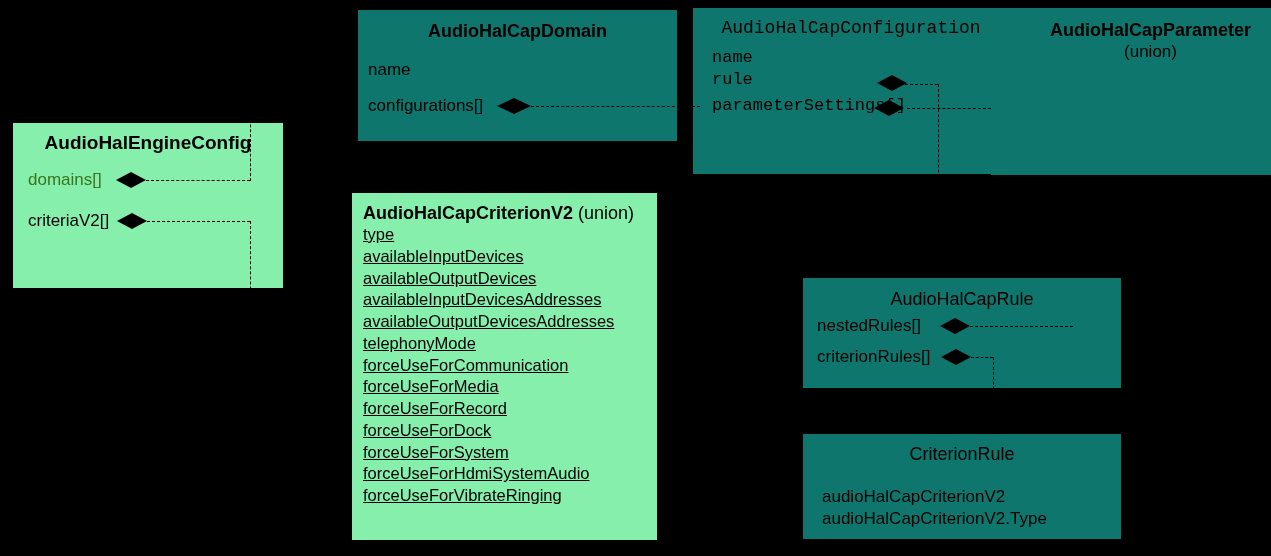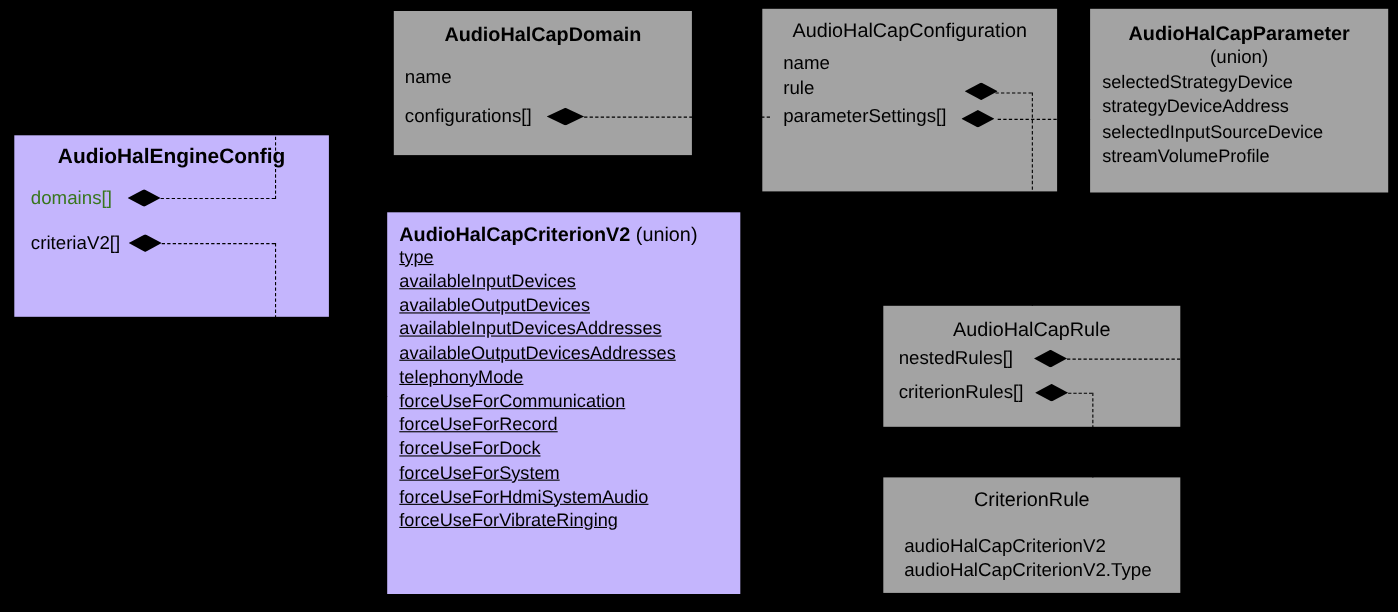--- a/index.html
+++ b/index.html
@@ -1,22 +1,22 @@
 <!DOCTYPE html>
 <html><head>
 <meta charset="utf-8">
 <style>
   html,body { margin:0; padding:0; background:#000; }
   #stage {
     position:relative; width:1271px; height:556px; background:#000000;
     font-family:"Liberation Sans", sans-serif; color:#000; overflow:hidden;
   }
   .box { position:absolute; }
-  .box.green { background:#a3a3a3; }
-  .box.gray  { background:#c4b5fd;padding-left:16px; }
+  .box.green { background:#0f766e;padding-left:48px; }
+  .box.gray  { background:#86efac; }
   .title {
     position:absolute; left:0; width:100%; text-align:center;
     font-size:18px; line-height:22px; white-space:nowrap;
   }
   .title.bold { font-weight:bold; }
   .row {
     position:absolute; font-size:17px; line-height:22px; white-space:nowrap;
   }
   .fields {
     position:absolute; font-size:16.5px; line-height:21.75px; white-space:nowrap;
@@ -45,52 +45,47 @@
     <div class="diamond" style="left:104px; top:90px;"></div>
   </div>
 
   <div class="box green" style="left:358px; top:10px; width:271px; height:131px;">
     <div class="title bold" style="top:10px;">AudioHalCapDomain</div>
     <div class="row" style="left:10px; top:49px;">name</div>
     <div class="row" style="left:10px; top:85px;">configurations[]</div>
     <div class="diamond" style="left:139px; top:88px; width:34px;"></div>
   </div>
 
-  <div class="box green" style="left:693px; top:8px; width:268px; height:166px;">
+  <div class="box green" style="left:693px; top:8px; width:268px; height:166px;font-family:Liberation Mono, monospace;">
     <div class="title" style="top:9px;">AudioHalCapConfiguration</div>
     <div class="row" style="left:19px; top:39px;">name</div>
     <div class="row" style="left:19px; top:61px;">rule</div>
     <div class="row" style="left:19px; top:87px;">parameterSettings[]</div>
     <div class="diamond" style="left:184px; top:67px;"></div>
     <div class="diamond" style="left:181px; top:92px;"></div>
   </div>
 
   <div class="box green center" style="left:991px; top:8px; width:271px; height:167px;">
     <div class="title bold" style="top:11px;">AudioHalCapParameter</div>
     <div class="title subtitle" style="top:33px; font-size:17px;">(union)</div>
-    <div class="fields fields4" style="left:11px; top:56px; text-align:left;">
-      <div>selectedStrategyDevice</div>
-      <div>strategyDeviceAddress</div>
-      <div>selectedInputSourceDevice</div>
-      <div>streamVolumeProfile</div>
-    </div>
   </div>
 
   <div class="box gray" style="left:352px; top:193px; width:305px; height:347px;">
     <div class="row" style="left:11px; top:9px; font-size:18px;">
       <span style="font-weight:bold;">AudioHalCapCriterionV2</span><span> (union)</span>
     </div>
     <div class="fields" style="left:11px; top:31px;text-decoration:underline;">
       <div>type</div>
       <div>availableInputDevices</div>
       <div>availableOutputDevices</div>
       <div>availableInputDevicesAddresses</div>
       <div>availableOutputDevicesAddresses</div>
       <div>telephonyMode</div>
       <div>forceUseForCommunication</div>
+      <div>forceUseForMedia</div>
       <div>forceUseForRecord</div>
       <div>forceUseForDock</div>
       <div>forceUseForSystem</div>
       <div>forceUseForHdmiSystemAudio</div>
       <div>forceUseForVibrateRinging</div>
     </div>
   </div>
 
   <div class="box green" style="left:803px; top:278px; width:270px; height:110px;">
     <div class="title" style="top:10px;">AudioHalCapRule</div>

